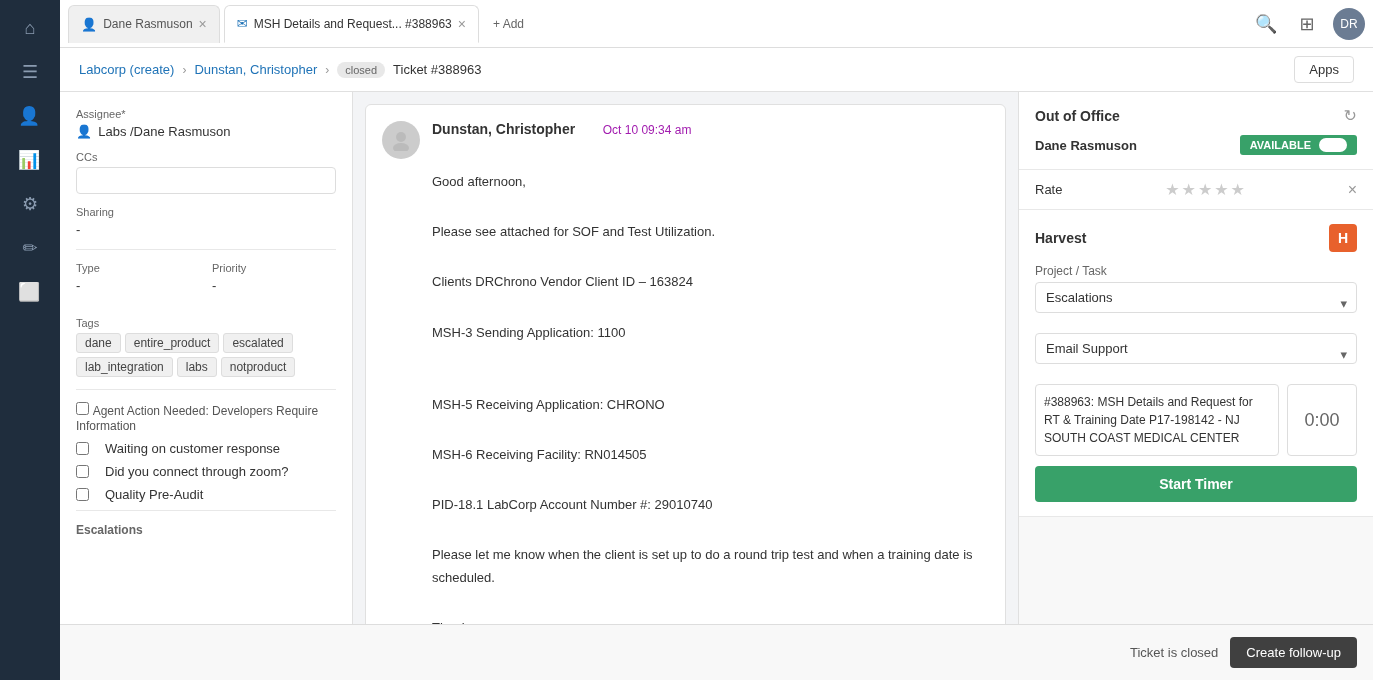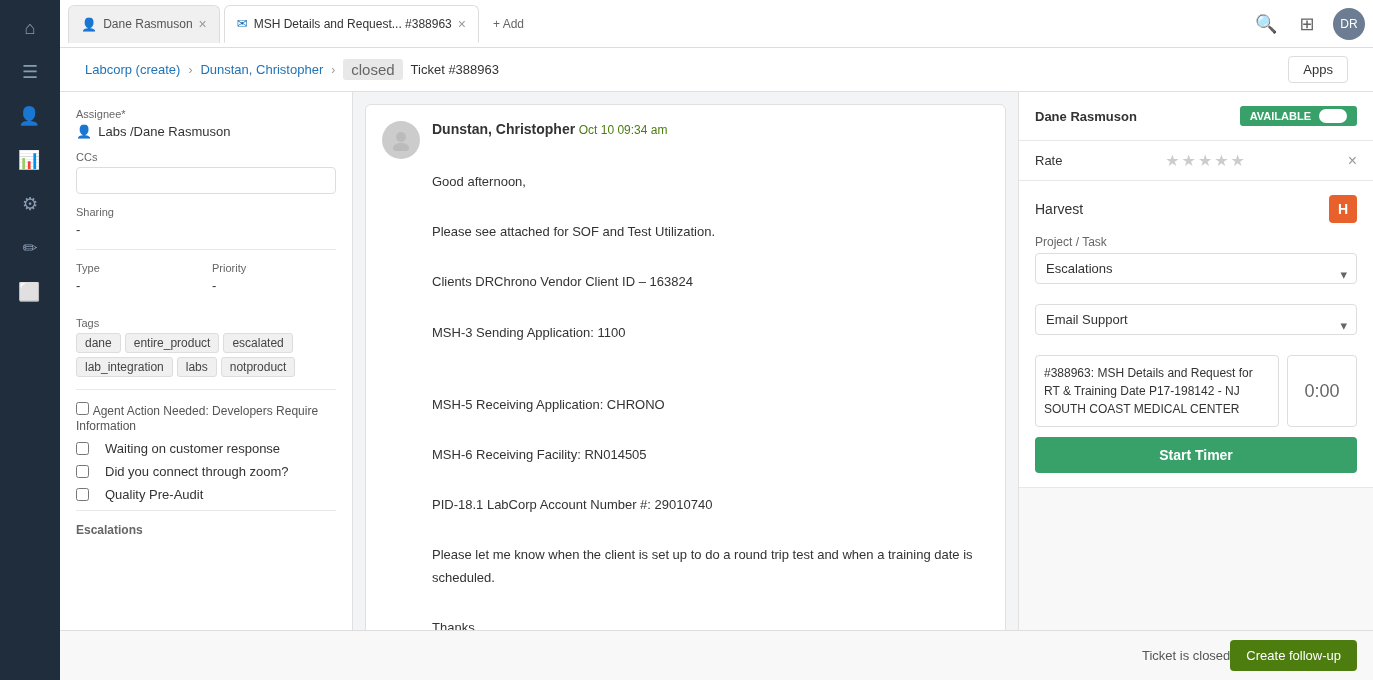--- a/index.html
+++ b/index.html
@@ -111,38 +111,38 @@
       justify-content: center;
       color: #fff;
       font-size: 12px;
       cursor: pointer;
     }
 
     
     .breadcrumb-bar {
       background: #fff;
       border-bottom: 1px solid #e0e0e0;
-      padding: 8px 25px;
+      padding: 8px 19px;
       display: flex;
       align-items: center;
       gap: 8px;
       flex-shrink: 0;
     }
     .breadcrumb-item {
       font-size: 13px;
       color: #1f73b7;
       cursor: pointer;
     }
     .breadcrumb-separator { color: #999; font-size: 12px; }
     .badge-closed {
       background: #e8e8e8;
       color: #666;
-      font-size: 15px;
+      font-size: 11px;
       padding: 2px 8px;
-      border-radius: 3px;
+      border-radius: 8px;
       font-weight: 500;
     }
     .ticket-id {
       font-size: 13px;
       color: #333;
       font-weight: 500;
     }
     .apps-button {
       margin-left: auto;
       padding: 5px 14px;
@@ -248,21 +248,21 @@
       border-radius: 50%;
       background: #ccc;
       flex-shrink: 0;
       display: flex;
       align-items: center;
       justify-content: center;
       color: #fff;
       font-size: 14px;
     }
     .sender-name { font-weight: 600; font-size: 14px; color: #333; }
-    .message-time { font-size: 12px; color: #4d7c0f; margin-left: 0; }
+    .message-time { font-size: 12px; color: #a21caf; margin-left: 24px; }
     .message-body { font-size: 13px; color: #333; line-height: 1.7; padding-left: 50px; }
     .message-body p { margin-bottom: 6px; }
 
     
     .right-panel {
       width: 355px;
       background: #f8f8f8;
       border-left: 1px solid #e0e0e0;
       overflow-y: auto;
       flex-shrink: 0;
@@ -328,21 +328,21 @@
       background: #fff;
       border-bottom: 1px solid #e8e8e8;
       padding: 14px 16px;
     }
     .harvest-header {
       display: flex;
       align-items: center;
       justify-content: space-between;
       margin-bottom: 12px;
     }
-    .harvest-title { font-size: 14px; font-weight: 400; color: #333; }
+    .harvest-title { font-size: 14px; font-weight: 700; color: #333; }
     .harvest-icon {
       width: 28px;
       height: 28px;
       background: #e8612c;
       border-radius: 4px;
       display: flex;
       align-items: center;
       justify-content: center;
       color: #fff;
       font-size: 14px;
@@ -409,32 +409,33 @@
       cursor: pointer;
       margin-top: 10px;
     }
 
     
     .bottom-bar {
       position: fixed;
       bottom: 0;
       left: 60px;
       right: 0;
-      height: 50px;
+      height: 56px;
       background: #f8f8f8;
       border-top: 1px solid #ddd;
       display: flex;
       align-items: center;
       justify-content: flex-end;
       padding: 0 16px;
+      gap: 12px;
       z-index: 100;
     }
     .ticket-closed-text { font-size: 13px; color: #555; }
     .create-followup-btn {
-      background: #4d7c0f;
+      background: #404040;
       color: #fff;
       border: none;
       border-radius: 4px;
       padding: 8px 16px;
       font-size: 13px;
       font-weight: 500;
       cursor: pointer;
     }
   </style>
 </head>
@@ -584,20 +585,24 @@
           
           <br>
           
         </div>
       </div>
     </div>
 
     <div class="right-panel">
 
       <div class="right-section">
+        <div class="right-section-header">
+          <span class="right-section-title">Out of Office</span>
+          <span class="refresh-icon">↻</span>
+        </div>
         <div class="assignee-row">
           <span class="assignee-name">Dane Rasmuson</span>
           <div class="available-badge">
             <span>AVAILABLE</span>
             <span class="toggle-switch"></span>
           </div>
         </div>
       </div>
 
       <div class="rate-row">

